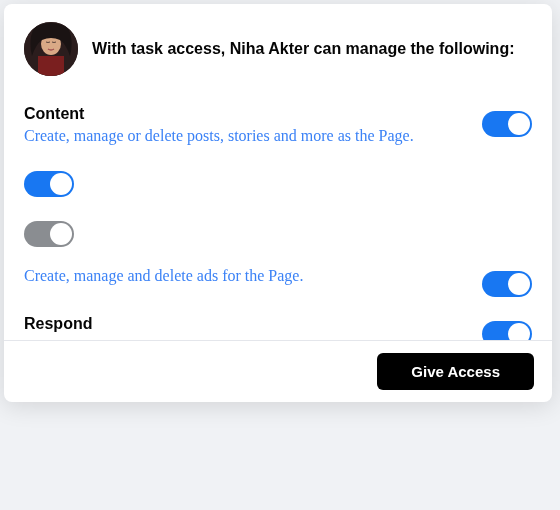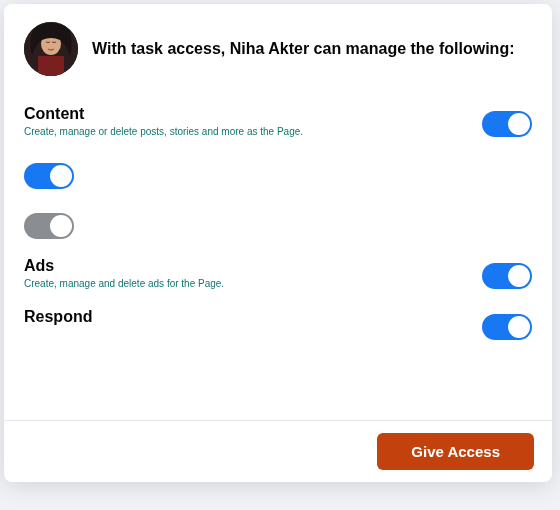--- a/index.html
+++ b/index.html
@@ -7,21 +7,21 @@
       font-family: -apple-system, BlinkMacSystemFont, "Segoe UI", Helvetica, Arial, sans-serif;
       background: #f0f2f5;
       width: 560px;
       height: 510px;
       overflow: hidden;
     }
     .modal {
       background: #fff;
       border-radius: 8px;
       width: 548px;
-      height: 478px;
+      height: 398px;
       margin: 4px 4px;
       box-shadow: 0 4px 24px rgba(0,0,0,0.12);
       display: flex;
       flex-direction: column;
       overflow: hidden;
     }
     .header {
       display: flex;
       align-items: center;
       padding: 18px 20px 14px 20px;
@@ -54,23 +54,24 @@
       gap: 6px;
     }
     .perm-text { flex: 1; }
     .perm-title {
       font-size: 16px;
       font-weight: 700;
       color: #050505;
       margin-bottom: 2px;
     }
     .perm-desc {
-      font-size: 10px;
-      color: #0f766e;
+      font-size: 16px;
+      color: #3b82f6;
       line-height: 1.35;
+      font-family: Liberation Serif, serif;
     }
     .toggle {
       width: 50px;
       height: 26px;
       border-radius: 13px;
       position: relative;
       flex-shrink: 0;
       margin-top: 6px;
       cursor: pointer;
     }
@@ -86,21 +87,21 @@
     }
     .toggle.on .knob { right: 2px; }
     .toggle.off .knob { right: 2px; }
     .footer {
       border-top: 1px solid #e4e6eb;
       padding: 12px 18px;
       display: flex;
       justify-content: flex-end;
     }
     .give-access-btn {
-      background: #c2410c;
+      background: #000000;
       color: #fff;
       border: none;
       font-weight: 700;
       font-size: 15px;
       padding: 10px 34px;
       border-radius: 6px;
       cursor: pointer;
     }
   </style>
 </head>
@@ -141,21 +142,20 @@
     </div>
 
     <div class="perm-row">
       <div class="toggle off">
           <div class="knob"></div>
         </div>
     </div>
 
     <div class="perm-row">
       <div class="perm-text">
-        <div class="perm-title">Ads</div>
         <div class="perm-desc">Create, manage and delete ads for the Page.</div>
       </div>
       <div class="toggle on">
           <div class="knob"></div>
         </div>
     </div>
 
     <div class="perm-row">
       <div class="perm-text">
         <div class="perm-title">Respond</div>

